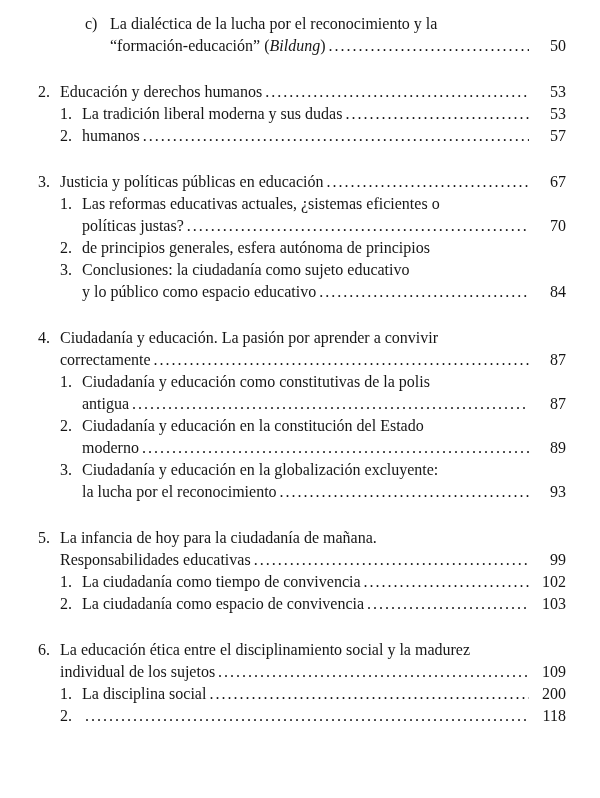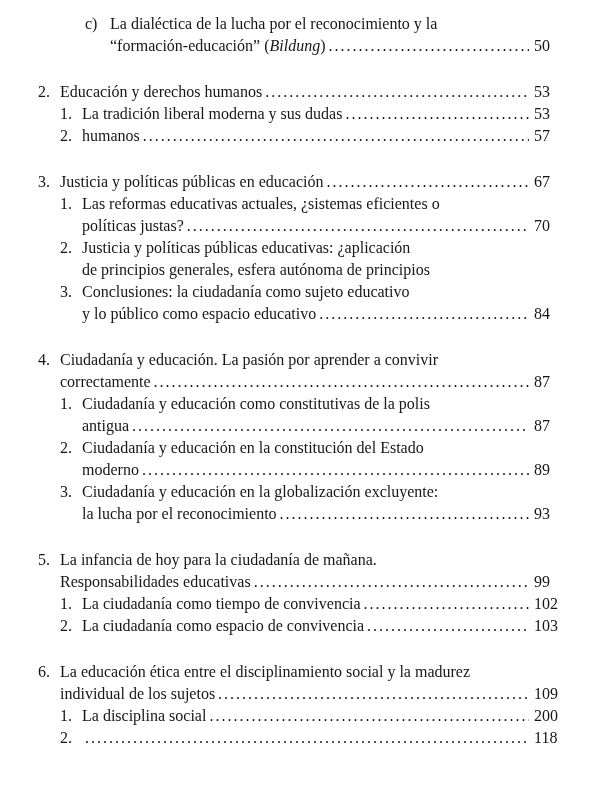--- a/index.html
+++ b/index.html
@@ -36,20 +36,21 @@
     overflow: hidden;
     white-space: nowrap;
     margin: 0 5px 0 3px;
   }
   .dots::after {
     content: "........................................................................................................................";
     letter-spacing: 2px;
   }
   .page-num {
     flex: 0 0 32px;
+    text-align: right;
   }
   i { }
 </style>
 </head>
 <body>
 
 <div class="page">
   <div id="toc">
   <div class="entry letter">
     <span class="label">c)</span>
@@ -115,21 +116,20 @@
             <span class="txt">políticas justas?</span>
             <span class="dots"></span>
             <span class="page-num">70</span>
           </div>
         </span>
   </div>
 
   <div class="entry sub">
     <span class="label">2.</span>
     <span class="body-col">
-          <div class="line"><span class="txt">Justicia y políticas públicas educativas: ¿aplicación</span></div>
           <div class="line"><span class="txt">de principios generales, esfera autónoma de principios</span></div>
         </span>
   </div>
 
   <div class="entry sub">
     <span class="label">3.</span>
     <span class="body-col">
           <div class="line"><span class="txt">Conclusiones: la ciudadanía como sujeto educativo</span></div>
           <div class="line last">
             <span class="txt">y lo público como espacio educativo</span>

